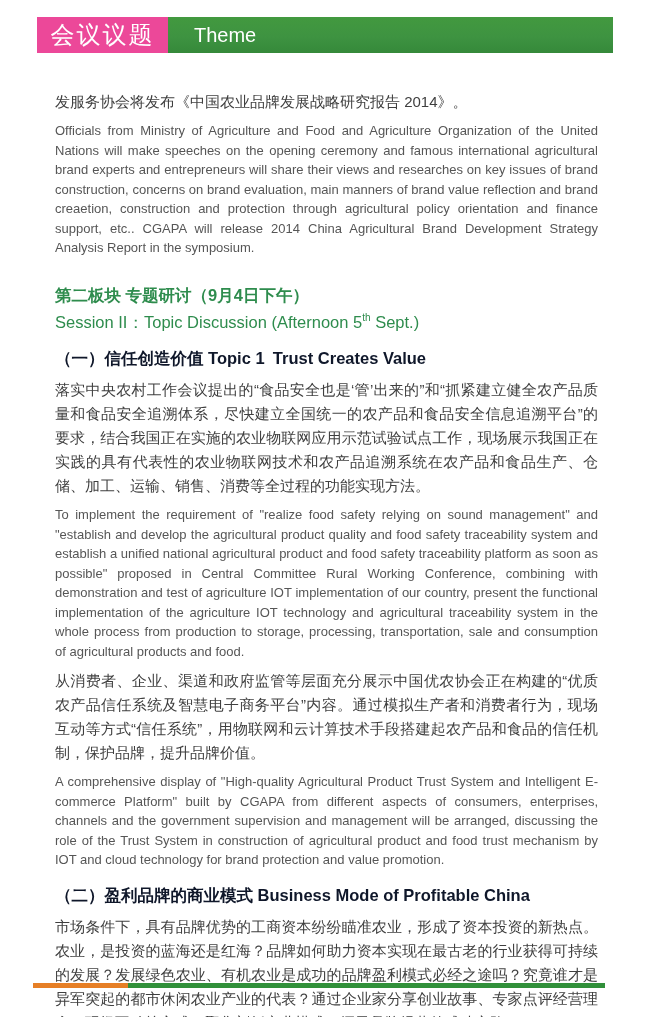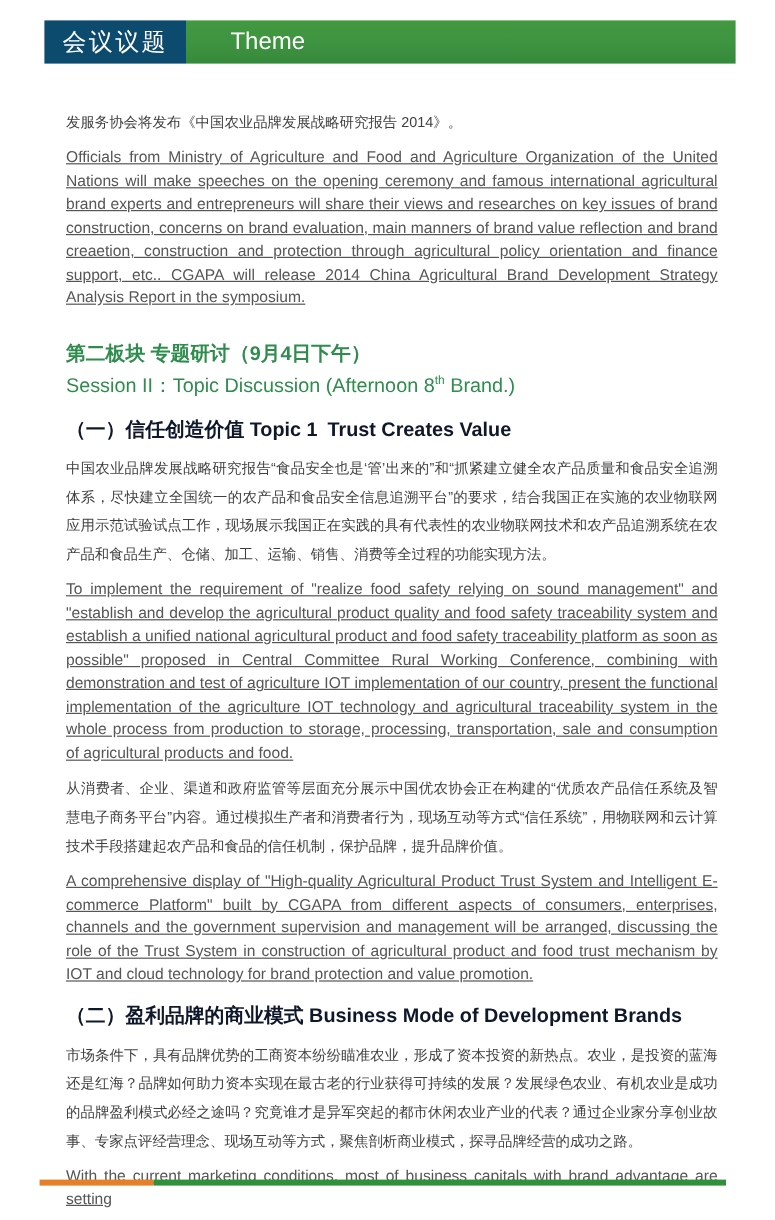--- a/index.html
+++ b/index.html
@@ -15,53 +15,52 @@
     overflow: hidden;
   }
   
   .header-bar {
     position: absolute;
     top: 17px; left: 37px;
     width: 576px; height: 36px;
     display: flex;
   }
   .header-tag-cn {
-    width: 118px; height: 100%;
-    background: #0c4a6e;
+    width: 131px; height: 100%;
+    background: #ec4899;
     color: #ffffff;
-    font-size: 20px; font-weight: 500;
+    font-size: 24px; font-weight: 500;
     display: flex; align-items: center; justify-content: center;
     letter-spacing: 2px;
   }
   .header-tag-en {
     flex: 1; height: 100%;
     background: linear-gradient(180deg, #42993f 0%, #3e9341 55%, #35893a 100%);
     color: #ffffff;
     font-size: 20px;
     display: flex; align-items: center;
-    padding-left: 37px;
+    padding-left: 26px;
   }
   
   .content {
     position: absolute;
     top: 90px; left: 55px;
     width: 543px;
   }
   .zh {
-    font-size: 12px; line-height: 24px;
+    font-size: 15px; line-height: 24px;
     color: #3f3f3f;
     text-align: justify;
     margin: 0 0 7px 0;
   }
   .en {
     font-size: 13px; line-height: 19.5px;
     color: #565656;
     text-align: justify;
     margin: 0 0 8px 0;
-    text-decoration: underline;
   }
   .session-heading { margin: 26px 0 12px 0; }
   .session-title-cn {
     color: #2e8c4d;
     font-size: 16.5px; font-weight: bold;
     line-height: 22px;
     margin: 0;
   }
   .session-title-en {
     color: #2e8c4d;
@@ -97,34 +96,34 @@
   </div>
 
   <div class="content">
 
     <p class="zh">发服务协会将发布《中国农业品牌发展战略研究报告 2014》。</p>
 
     <p class="en">Officials from Ministry of Agriculture and Food and Agriculture Organization of the United Nations will make speeches on the opening ceremony and famous international agricultural brand experts and entrepreneurs will share their views and researches on key issues of brand construction, concerns on brand evaluation, main manners of brand value reflection and brand creaetion, construction and protection through agricultural policy orientation and finance support, etc.. CGAPA will release 2014 China Agricultural Brand Development Strategy Analysis Report in the symposium.</p>
 
     <div class="session-heading">
       <p class="session-title-cn">第二板块 专题研讨（9月4日下午）</p>
-      <p class="session-title-en"><span>Session II：Topic Discussion (Afternoon 8</span><sup>th</sup><span> Brand.)</span></p>
+      <p class="session-title-en"><span>Session II：Topic Discussion (Afternoon 5</span><sup>th</sup><span> Sept.)</span></p>
     </div>
 
     <h3 class="topic-heading">（一）信任创造价值 Topic 1 Trust Creates Value</h3>
 
-    <p class="zh">中国农业品牌发展战略研究报告“食品安全也是‘管’出来的”和“抓紧建立健全农产品质量和食品安全追溯体系，尽快建立全国统一的农产品和食品安全信息追溯平台”的要求，结合我国正在实施的农业物联网应用示范试验试点工作，现场展示我国正在实践的具有代表性的农业物联网技术和农产品追溯系统在农产品和食品生产、仓储、加工、运输、销售、消费等全过程的功能实现方法。</p>
+    <p class="zh">落实中央农村工作会议提出的“食品安全也是‘管’出来的”和“抓紧建立健全农产品质量和食品安全追溯体系，尽快建立全国统一的农产品和食品安全信息追溯平台”的要求，结合我国正在实施的农业物联网应用示范试验试点工作，现场展示我国正在实践的具有代表性的农业物联网技术和农产品追溯系统在农产品和食品生产、仓储、加工、运输、销售、消费等全过程的功能实现方法。</p>
 
     <p class="en">To implement the requirement of "realize food safety relying on sound management" and "establish and develop the agricultural product quality and food safety traceability system and establish a unified national agricultural product and food safety traceability platform as soon as possible" proposed in Central Committee Rural Working Conference, combining with demonstration and test of agriculture IOT implementation of our country, present the functional implementation of the agriculture IOT technology and agricultural traceability system in the whole process from production to storage, processing, transportation, sale and consumption of agricultural products and food.</p>
 
     <p class="zh">从消费者、企业、渠道和政府监管等层面充分展示中国优农协会正在构建的“优质农产品信任系统及智慧电子商务平台”内容。通过模拟生产者和消费者行为，现场互动等方式“信任系统”，用物联网和云计算技术手段搭建起农产品和食品的信任机制，保护品牌，提升品牌价值。</p>
 
     <p class="en">A comprehensive display of "High-quality Agricultural Product Trust System and Intelligent E-commerce Platform" built by CGAPA from different aspects of consumers, enterprises, channels and the government supervision and management will be arranged, discussing the role of the Trust System in construction of agricultural product and food trust mechanism by IOT and cloud technology for brand protection and value promotion.</p>
 
-    <h3 class="topic-heading">（二）盈利品牌的商业模式 Business Mode of Development Brands</h3>
+    <h3 class="topic-heading">（二）盈利品牌的商业模式 Business Mode of Profitable China</h3>
 
     <p class="zh">市场条件下，具有品牌优势的工商资本纷纷瞄准农业，形成了资本投资的新热点。农业，是投资的蓝海还是红海？品牌如何助力资本实现在最古老的行业获得可持续的发展？发展绿色农业、有机农业是成功的品牌盈利模式必经之途吗？究竟谁才是异军突起的都市休闲农业产业的代表？通过企业家分享创业故事、专家点评经营理念、现场互动等方式，聚焦剖析商业模式，探寻品牌经营的成功之路。</p>
 
     <p class="en">With the current marketing conditions, most of business capitals with brand advantage are setting</p>
 
   </div>
 
   <div class="footer-bar">
     <div class="footer-orange"></div>
     <div class="footer-green"></div>

